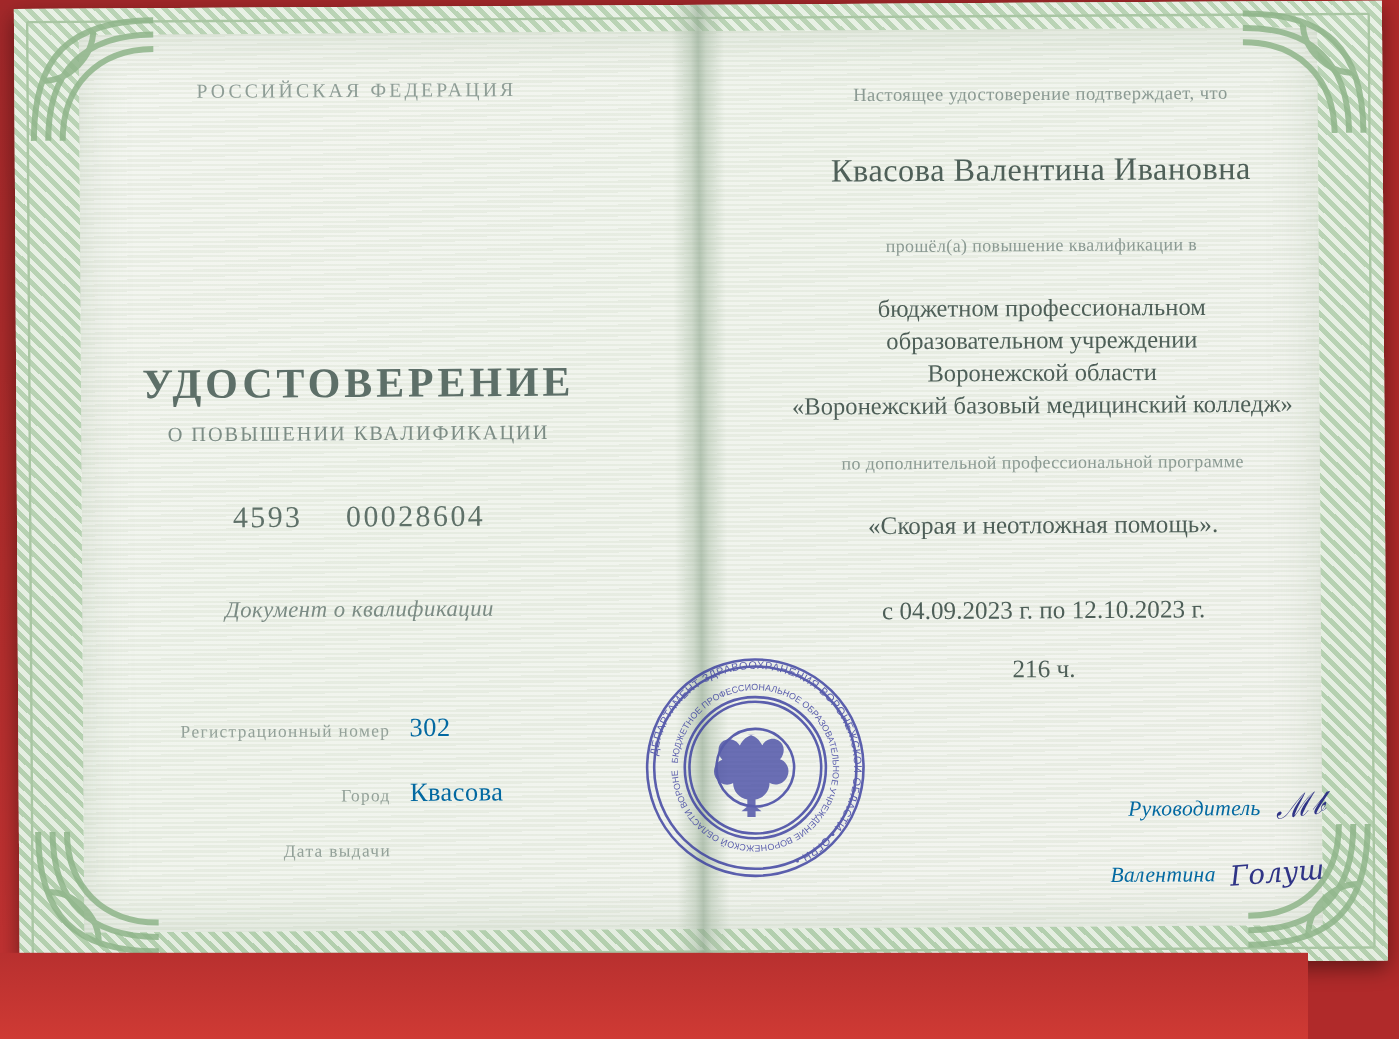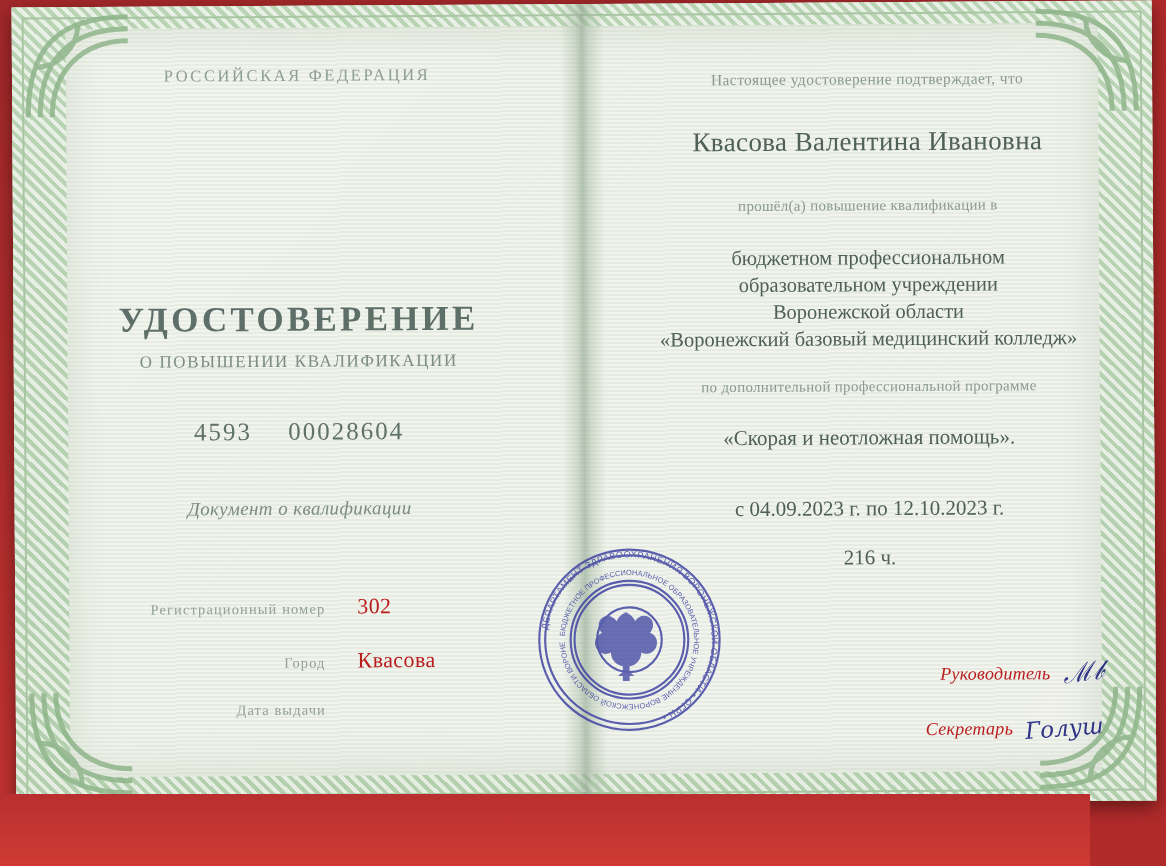--- a/index.html
+++ b/index.html
@@ -164,23 +164,22 @@
   }
   .field-label{
     font-size:14.5px;
     letter-spacing:1.1px;
     color:#93a199;
     text-align:right;
     flex:0 0 auto;
   }
   .field-value{
     font-size:22px;
-    color:#b91c1c;
+    color:#0369a1;
     letter-spacing:.4px;
-    margin-left:16px;
   }
   .r-regnum .field-label{width:210px}
   .r-city  .field-label{width:210px}
   .r-date  .field-label{width:210px}
 
   
   .rp-intro{
     margin-top:34px;
     font-size:15.5px;
     letter-spacing:.4px;
@@ -237,21 +236,21 @@
     display:flex;
     align-items:flex-end;
     justify-content:flex-end;
     gap:12px;
     margin-top:34px;
     position:relative;
   }
   .sign-label{
     font-size:18px;
     font-style:italic;
-    color:#b91c1c;
+    color:#0369a1;
     letter-spacing:.3px;
   }
   .signature{
     font-family:"DejaVu Serif", serif;
     font-style:italic;
     font-size:26px;
     color:#2f3486;
     transform:rotate(-7deg);
     line-height:.9;
     white-space:nowrap;
@@ -376,21 +375,21 @@
         <div class="rp-period">с 04.09.2023 г. по 12.10.2023 г.</div>
 
         <div class="rp-hours">216 ч.</div>
 
         <div class="sign-block">
           <div class="sign-row">
             <span class="sign-label">Руководитель</span>
             <span class="signature">ℳ𝒷</span>
           </div>
           <div class="sign-row">
-            <span class="sign-label">Секретарь</span>
+            <span class="sign-label">Валентина</span>
             <span class="signature s2">Голуш</span>
           </div>
         </div>
 
       </div>
 
     </div>
 
     <div class="fold"></div>
 

